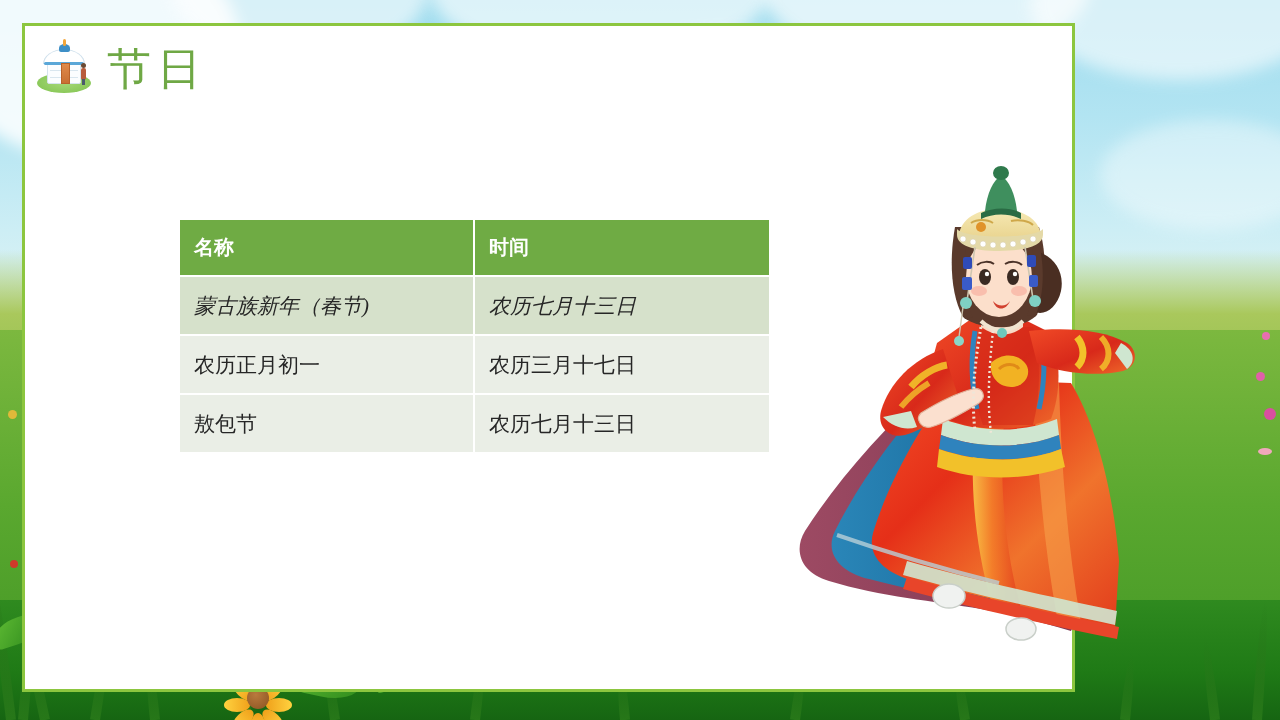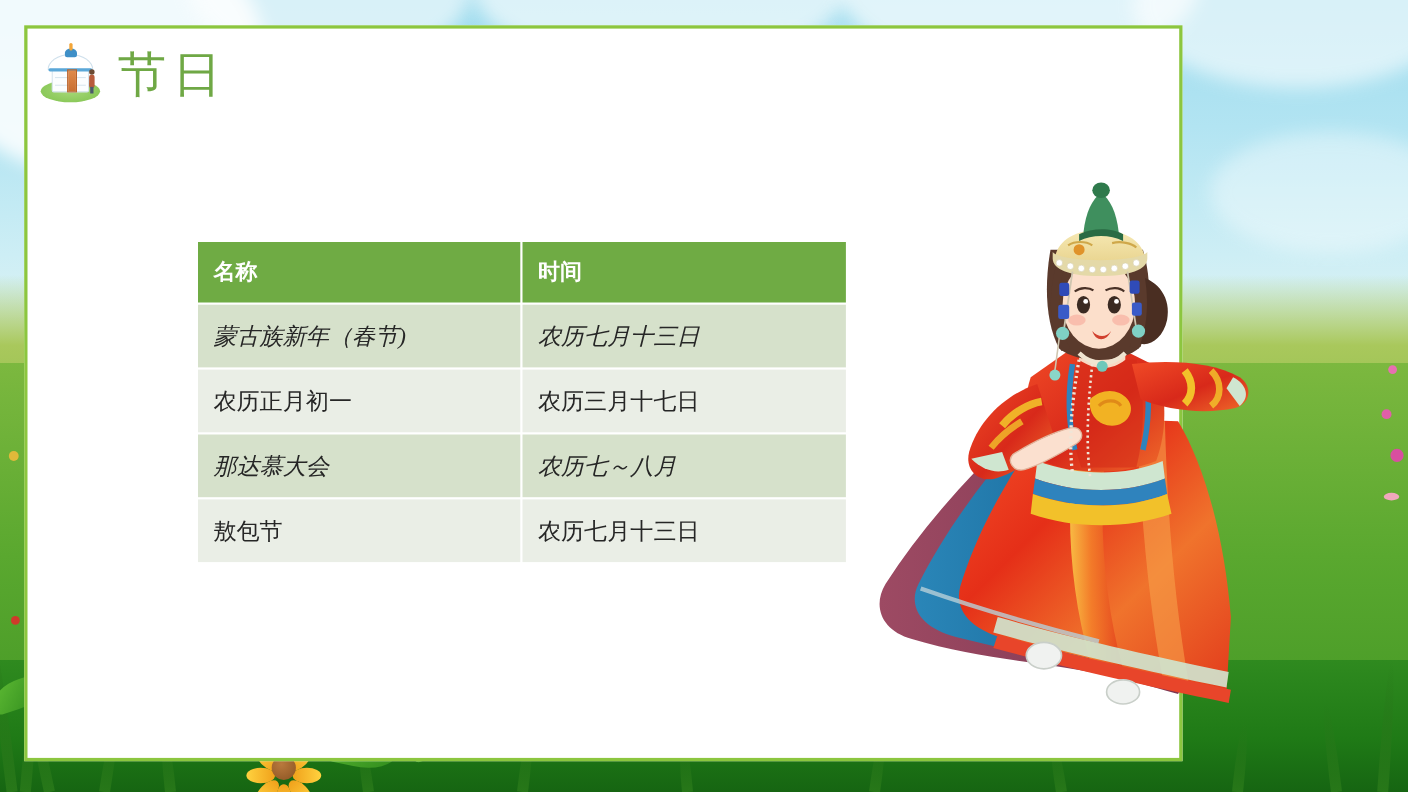--- a/index.html
+++ b/index.html
@@ -248,24 +248,20 @@
     </thead>
     <tbody>
       <tr class="odd">
         <td>蒙古族新年（春节)</td>
         <td>农历七月十三日</td>
       </tr>
       <tr class="even">
         <td>农历正月初一</td>
         <td>农历三月十七日</td>
       </tr>
-      <tr class="odd">
-        <td>那达慕大会</td>
-        <td>农历七～八月</td>
-      </tr>
       <tr class="even">
         <td>敖包节</td>
         <td>农历七月十三日</td>
       </tr>
     </tbody>
   </table>
 
   <div id="dancer">
     <svg viewBox="0 0 360 510" xmlns="http://www.w3.org/2000/svg">
       <defs>

